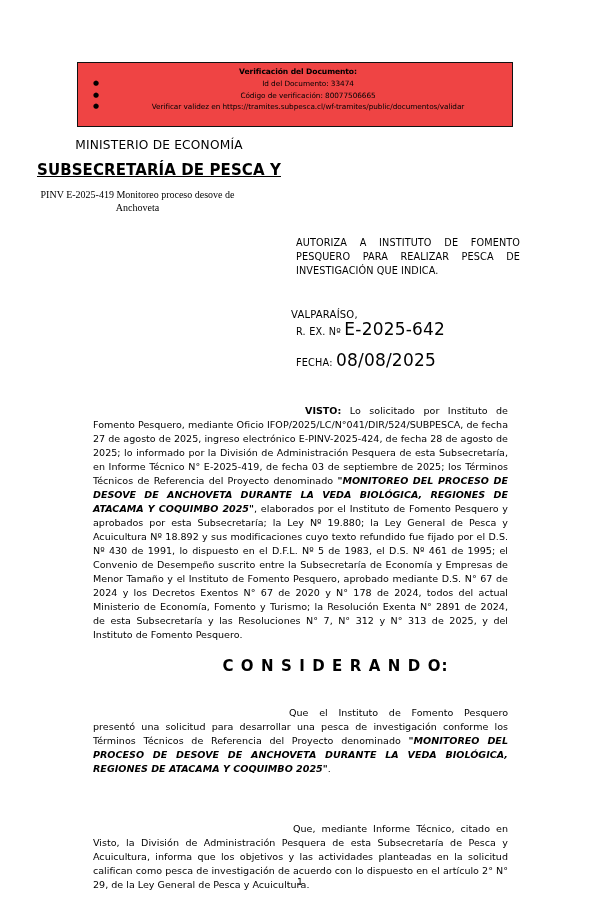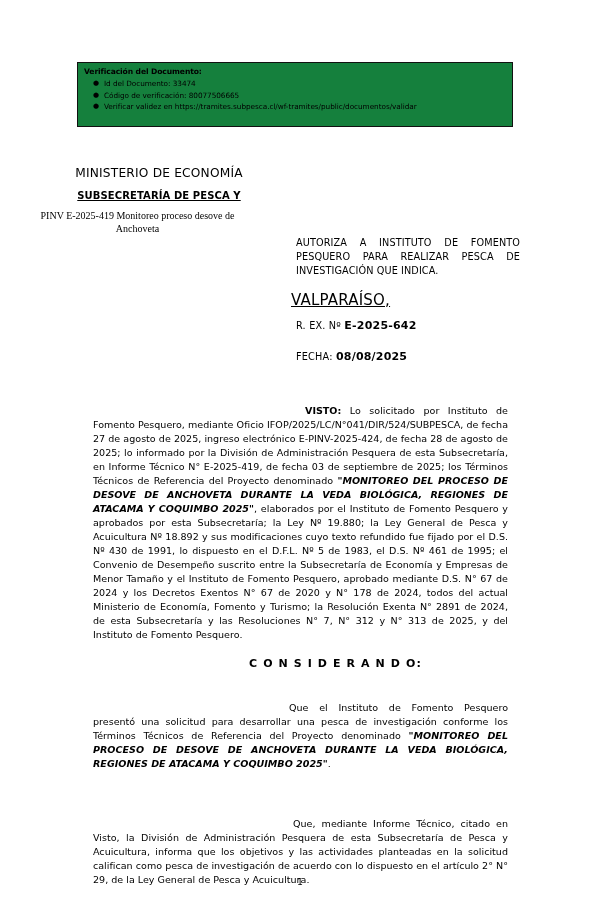--- a/index.html
+++ b/index.html
@@ -18,22 +18,23 @@
 
   
   .verif-box {
     position: absolute;
     left: 77px;
     top: 62px;
     width: 436px;
     height: 65px;
     border: 1.3px solid #111111;
     box-sizing: border-box;
-    background: #15803d;
+    background: #ef4444;
     overflow: hidden;
+    text-align: center;
   }
   .verif-title {
     font-size: 7.6px;
     font-weight: bold;
     letter-spacing: -0.1px;
     margin: 5px 0 0 6px;
     line-height: 1.1;
     white-space: nowrap;
   }
   .verif-list {
@@ -53,35 +54,35 @@
     position: absolute;
     left: -11px;
     top: 0px;
     font-size: 7px;
   }
 
   
   .ministry-block {
     position: absolute;
     left: 24px;
-    top: 166px;
+    top: 138px;
     width: 270px;
     text-align: center;
   }
   .ministry-line {
     font-size: 12.2px;
     line-height: 1.28;
     letter-spacing: 0.2px;
     white-space: nowrap;
   }
   .subsec-block {
     margin-top: 7px;
   }
   .subsec-line {
-    font-size: 10px;
+    font-size: 15px;
     font-weight: bold;
     text-decoration: underline;
     line-height: 1.33;
     letter-spacing: 0.1px;
     white-space: nowrap;
   }
   .pinv-block {
     margin-top: 7px;
     width: 205px;
     margin-left: 11px;
@@ -103,42 +104,41 @@
   .title-block .subject {
     font-size: 9.7px;
     line-height: 1.42;
     text-align: justify;
     text-align-last: left;
     letter-spacing: 0.1px;
   }
   .place-line {
     position: absolute;
     left: 291px;
-    top: 291px;
-    font-size: 15px;
-    letter-spacing: 0.2px;
-    text-decoration: underline;
+    top: 309px;
+    font-size: 10px;
+    letter-spacing: 0.2px;
   }
   .rex-line {
     position: absolute;
     left: 296px;
     top: 319px;
     font-size: 9.7px;
     letter-spacing: 0.2px;
   }
   .fecha-line {
     position: absolute;
     left: 296px;
     top: 350px;
     font-size: 9.7px;
     letter-spacing: 0.2px;
   }
   .rex-line .strong, .fecha-line .strong {
-    font-weight: bold;
-    font-size: 11px;
+    font-weight: normal;
+    font-size: 17px;
   }
 
   
   .body-block {
     position: absolute;
     left: 78px;
     top: 389px;
     width: 445px;
   }
   .para {
@@ -166,21 +166,21 @@
   }
   .indent-head-3 {
     display: inline-block;
     width: 200px;
   }
   .indent-head-4 {
     display: inline-block;
     width: 203px;
   }
   .considerando {
-    font-size: 11px;
+    font-size: 15px;
     font-weight: bold;
     text-align: center;
     letter-spacing: 1.1px;
     margin: 2px 0 0 0;
     padding-left: 70px;
   }
   .spacer-md { height: 16px; }
 
   .page-number {
     position: absolute;

